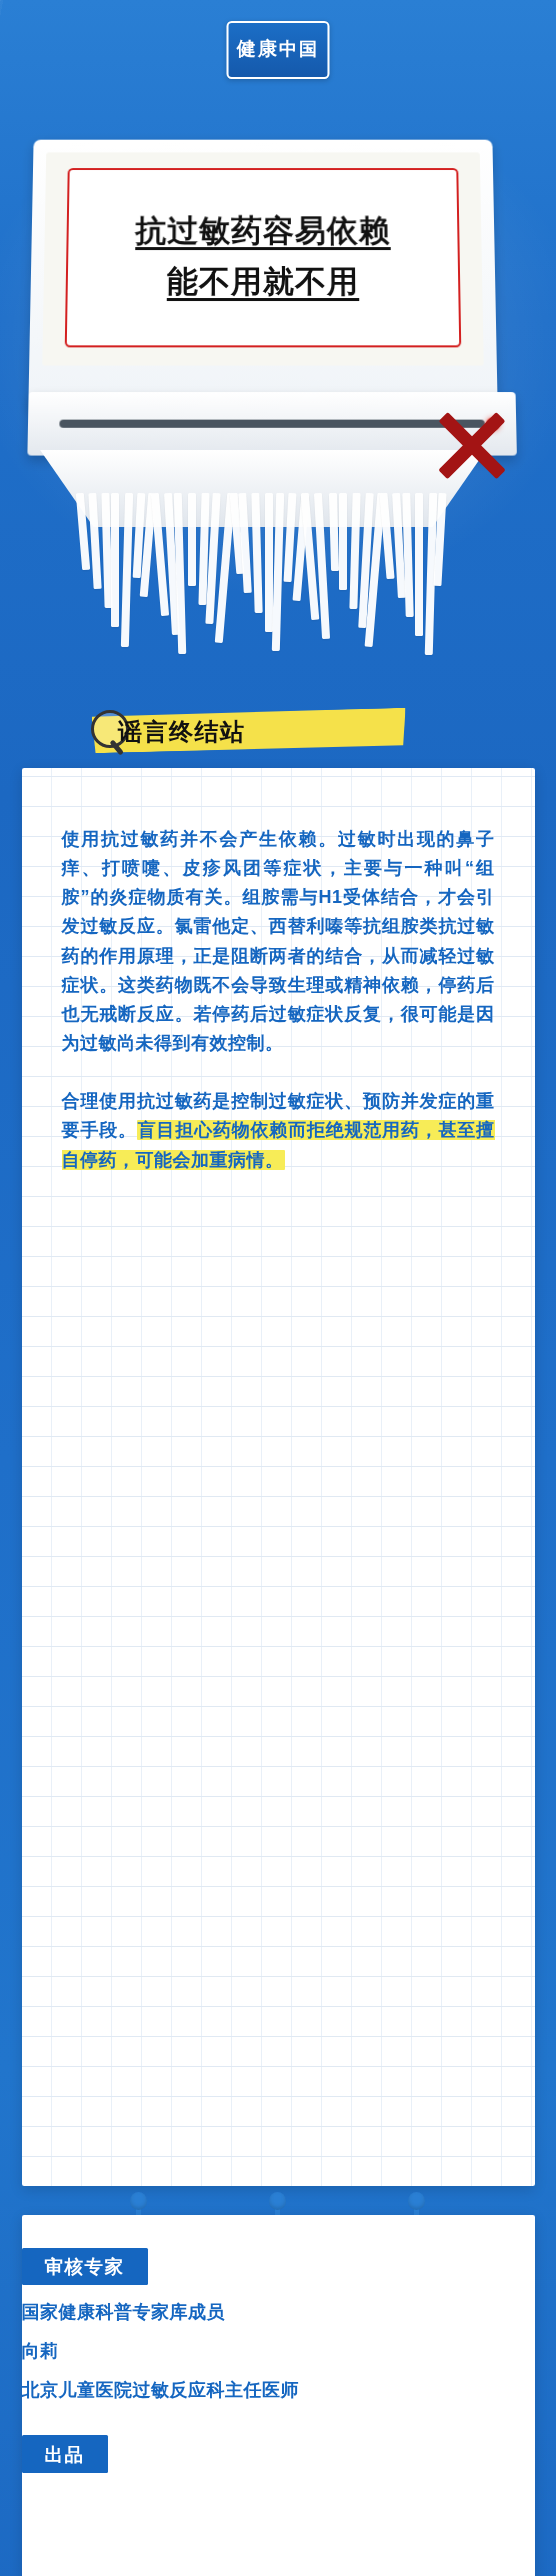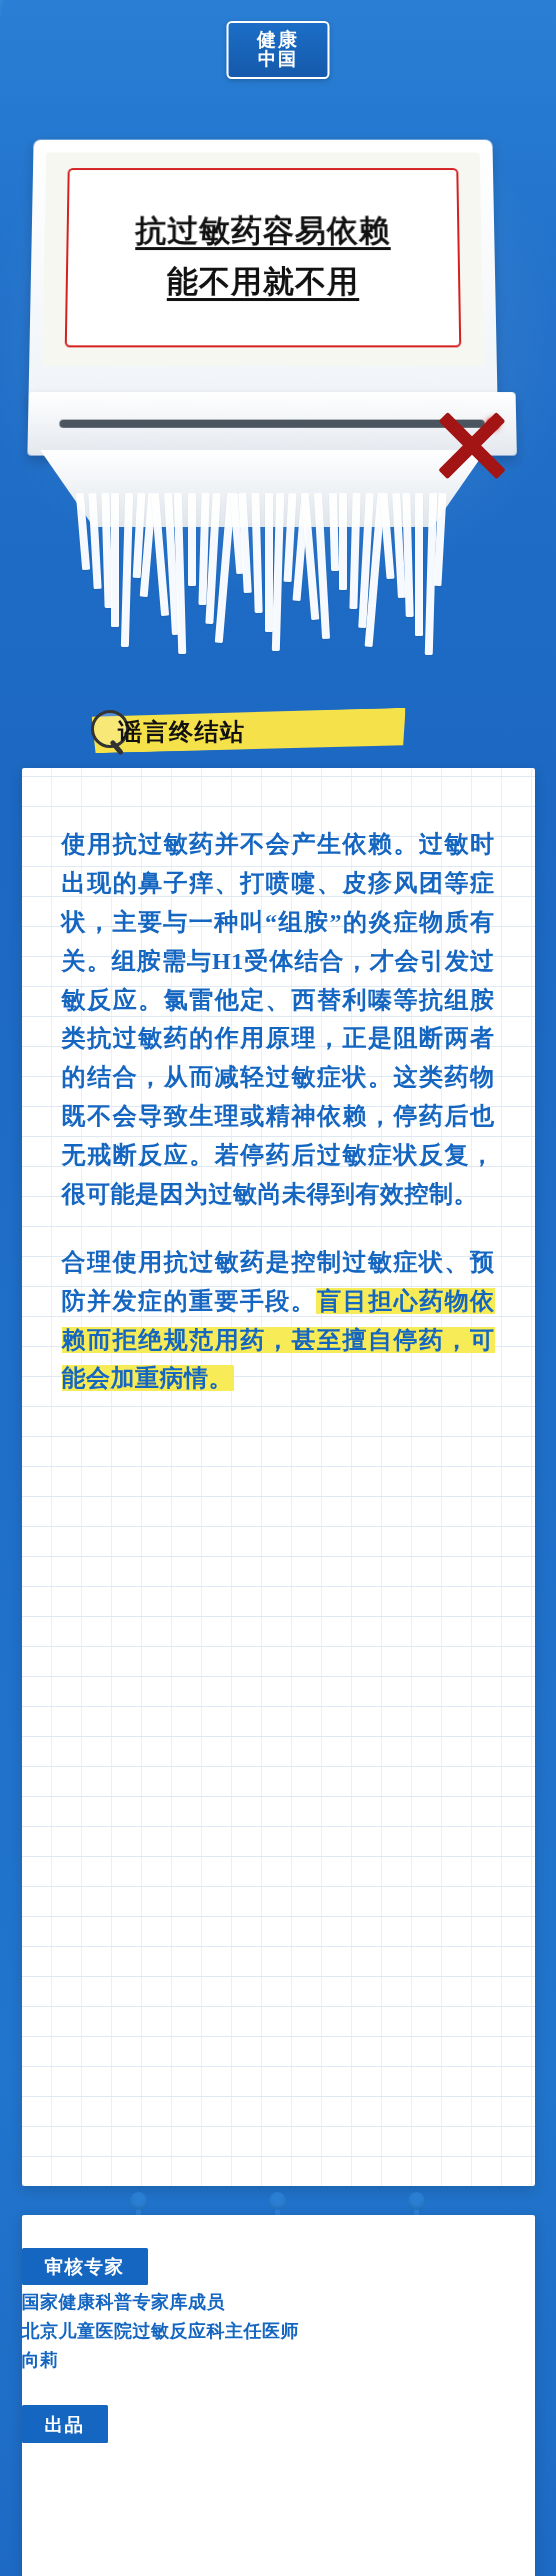--- a/index.html
+++ b/index.html
@@ -44,21 +44,21 @@
     top: 20.6px;
     left: 50%;
     transform: translateX(-50%);
     width: 103px;
     height: 58px;
     border: 2.6px solid #ffffff;
     border-radius: 5.2px;
     background: linear-gradient(180deg, #1b6ec6 0%, #1559ab 100%);
     box-sizing: border-box;
     display: flex;
-    flex-direction: column;
+    flex-direction: row;
     align-items: center;
     justify-content: center;
     box-shadow: 0 1.5px 5.2px rgba(0,0,0,0.18);
   }
   .logo-line1, .logo-line2 {
     color: #ffffff;
     font-size: 19px;
     font-weight: bold;
     letter-spacing: 2.1px;
     line-height: 1.08;
@@ -262,27 +262,26 @@
       repeating-linear-gradient(90deg, transparent 0 29px, #e6eef7 29px 30px);
     opacity: 0.85;
     pointer-events: none;
   }
   .card-body {
     position: relative;
     padding: 57px 40px 0 40px;
   }
   .para {
     color: #1566c0;
-    font-size: 24px;
+    font-size: 18px;
     font-weight: bold;
     line-height: 1.62;
     text-align: justify;
     letter-spacing: 0.5px;
     margin: 0 0 29px 0;
-    font-family: Liberation Serif, serif;
   }
   .hl {
     background: #f7ec57;
     padding: 0 1px;
     border-radius: 1px;
   }
 
   
   .footer-card {
     position: absolute;
@@ -333,21 +332,21 @@
     font-size: 18.5px;
     font-weight: bold;
     letter-spacing: 1.5px;
     padding: 6.2px 23px;
     border-radius: 1.5px;
   }
   .f-line {
     color: #1566c0;
     font-size: 18px;
     font-weight: bold;
-    margin-top: 5px;
+    margin-top: 15px;
     letter-spacing: 0.5px;
   }
   .spacer-lg { height: 33px; }
 </style>
 </head>
 <body>
 
 <div id="page">
   <div class="bg-streaks"></div>
   <div class="bg-glow"></div>
@@ -442,20 +441,20 @@
     <div class="ring-clip" style="left:386px;top:5.2px;">
         <div class="rod"></div>
         <div class="knob"></div>
       </div>
   </div>
 
   <div class="footer-card">
     <div class="footer-inner">
       <div class="tag">审核专家</div>
       <div class="f-line">国家健康科普专家库成员</div>
+      <div class="f-line">向莉</div>
       <div class="f-line">北京儿童医院过敏反应科主任医师</div>
-      <div class="f-line">向莉</div>
       <div class="spacer-lg"></div>
       <div class="tag">出品</div>
     </div>
   </div>
 </div>
 
 
 </body></html>

